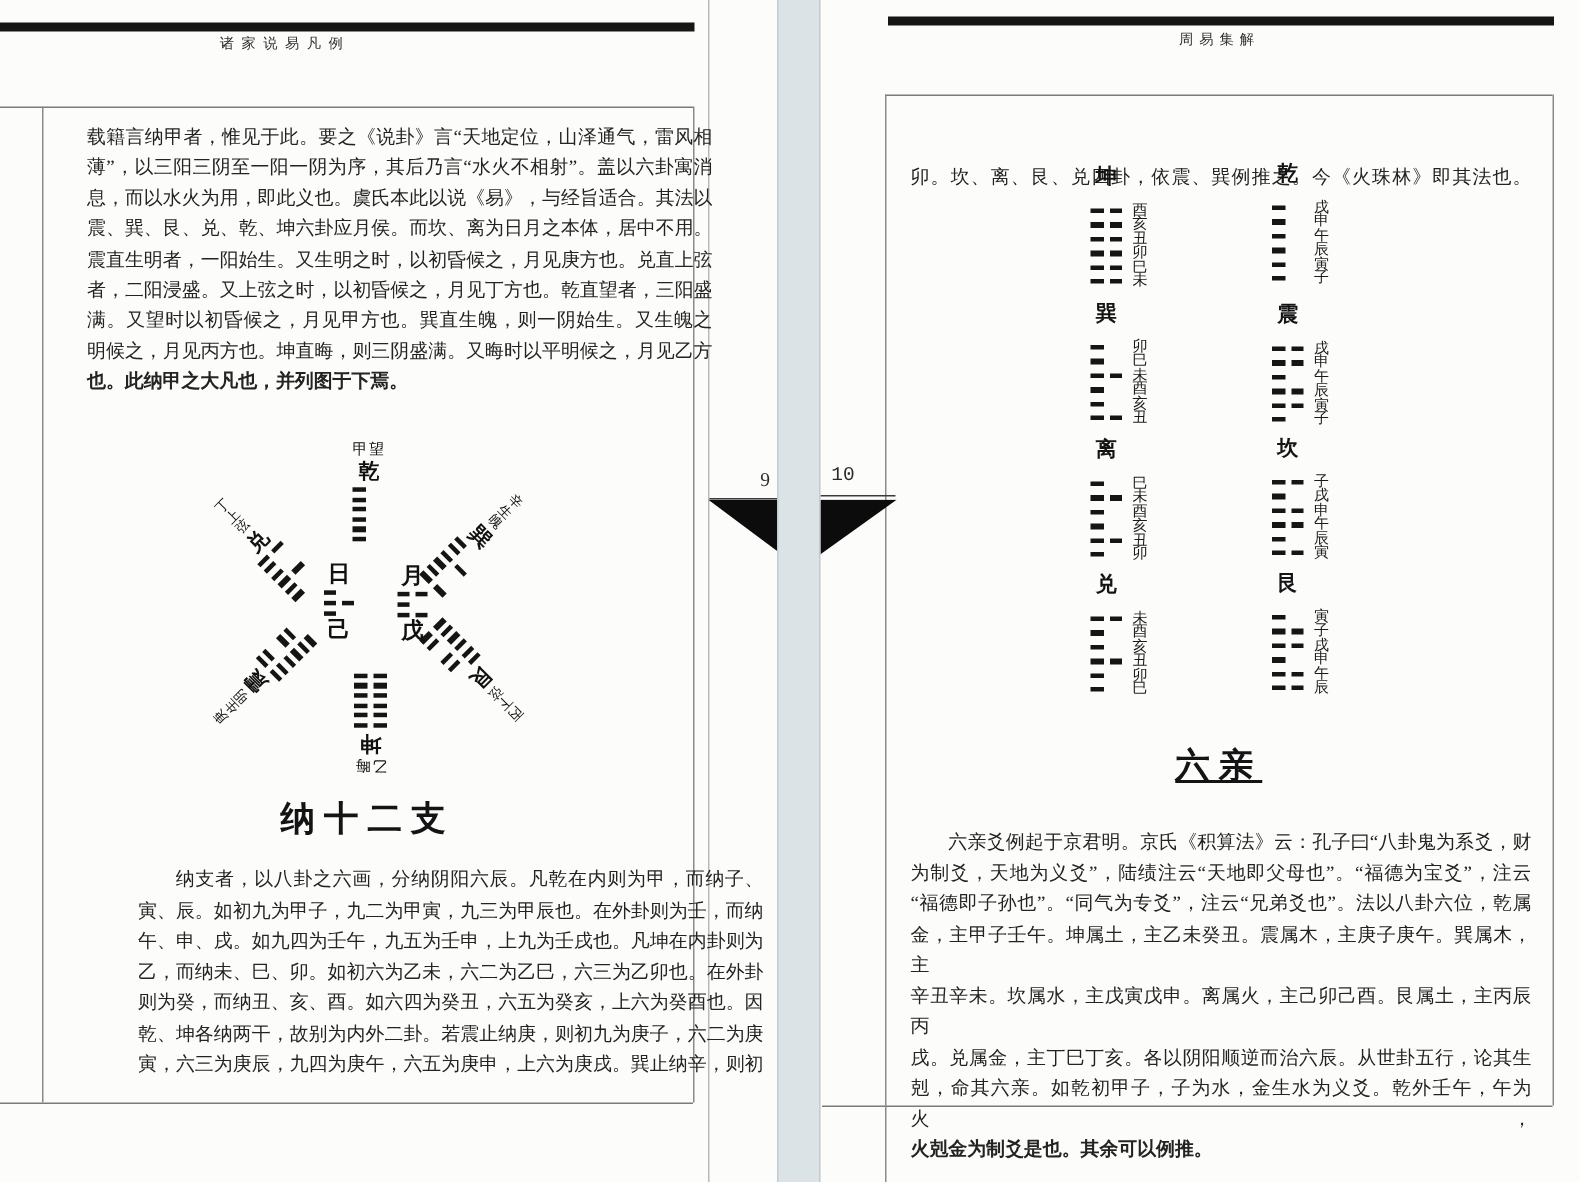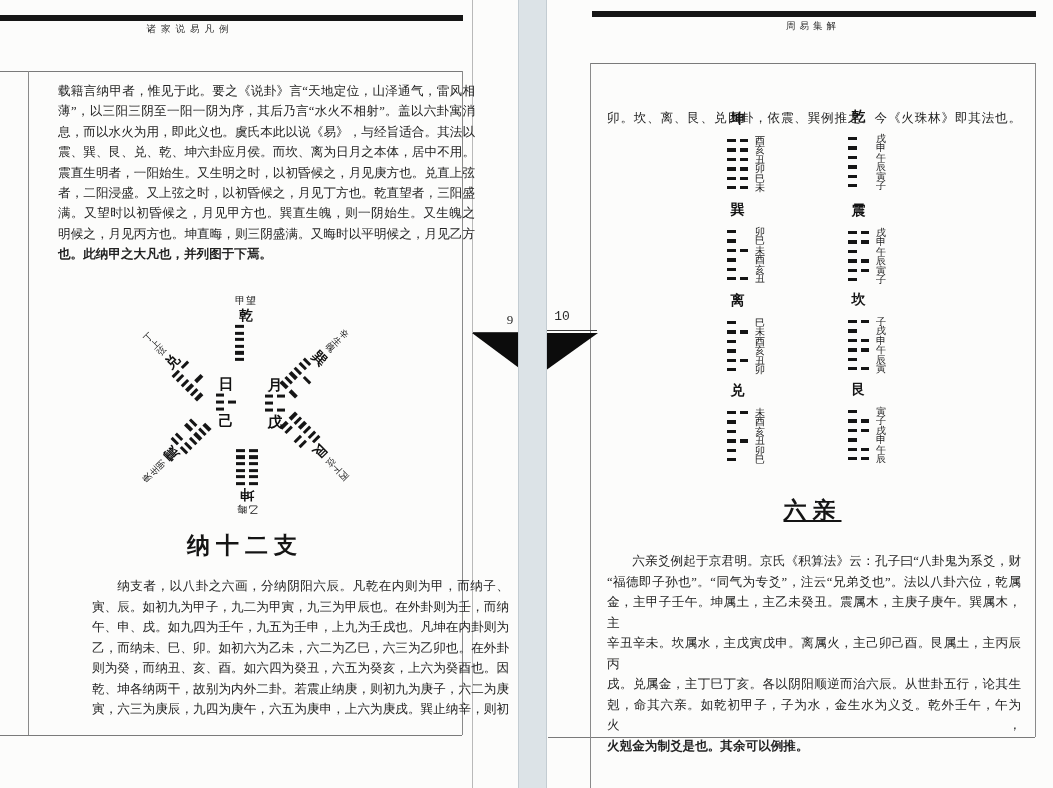--- a/index.html
+++ b/index.html
@@ -621,19 +621,20 @@
           <div>辰</div>
         </div>
       </div>
     </div>
   </div>
 
 <div class="abs section-title" style="left:590px;top:495px;width:445px;text-decoration:underline;">六亲</div>
 
 <div class="abs para lh2" style="left:607px;top:551px;width:414px;">
     <div class="tline ind">六亲爻例起于京君明。京氏《积算法》云：孔子曰“八卦鬼为系爻，财</div>
+    <div class="tline">为制爻，天地为义爻”，陆绩注云“天地即父母也”。“福德为宝爻”，注云</div>
     <div class="tline">“福德即子孙也”。“同气为专爻”，注云“兄弟爻也”。法以八卦六位，乾属</div>
     <div class="tline">金，主甲子壬午。坤属土，主乙未癸丑。震属木，主庚子庚午。巽属木，主</div>
     <div class="tline">辛丑辛未。坎属水，主戊寅戊申。离属火，主己卯己酉。艮属土，主丙辰丙</div>
     <div class="tline">戌。兑属金，主丁巳丁亥。各以阴阳顺逆而治六辰。从世卦五行，论其生</div>
     <div class="tline">剋，命其六亲。如乾初甲子，子为水，金生水为义爻。乾外壬午，午为火，</div>
     <div class="tline short">火剋金为制爻是也。其余可以例推。</div>
   </div>
 
 </body></html>

